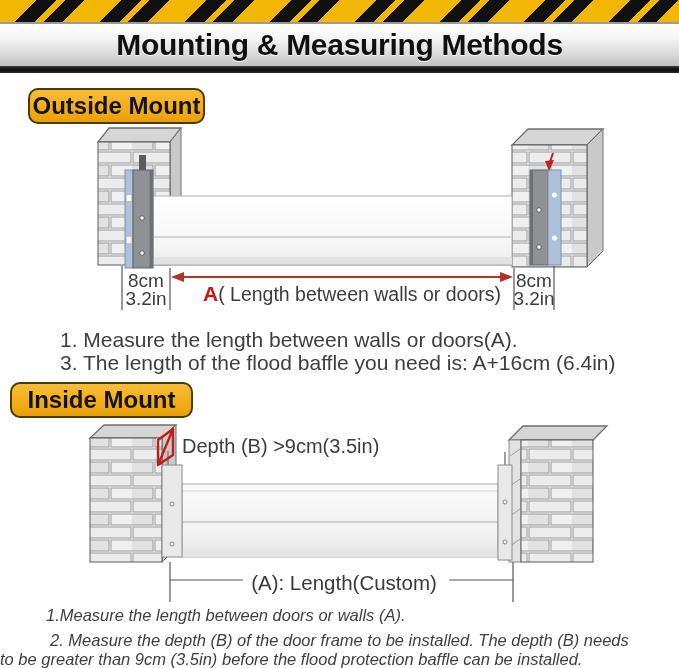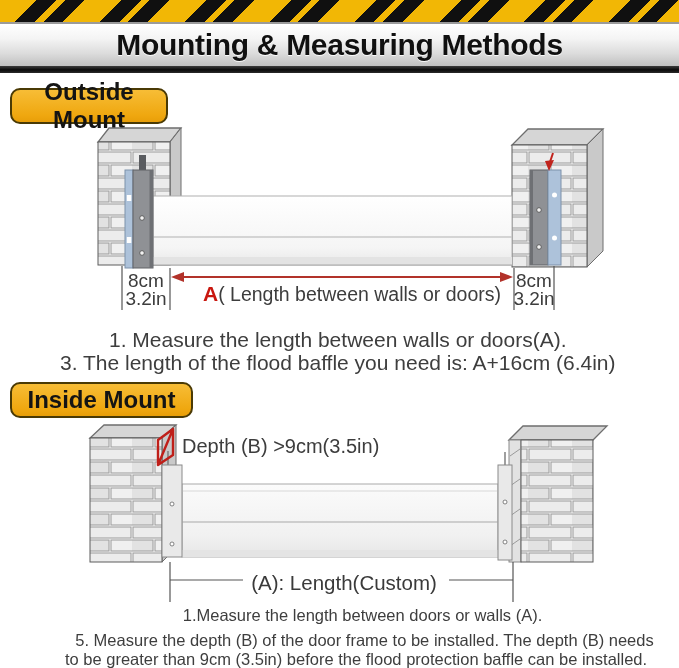--- a/index.html
+++ b/index.html
@@ -1,17 +1,17 @@
 <!DOCTYPE html>
 <html><head>
 <meta charset="utf-8">
 <style>
   html,body{margin:0;padding:0;background:#ffffff;}
   .page{position:relative;width:679px;height:668px;background:#fff;overflow:hidden;
-        font-family:"Liberation Sans",sans-serif;text-align:center;}
+        font-family:"Liberation Sans",sans-serif;}
 
   
   .hazard{position:absolute;top:0;left:0;width:679px;height:22px;
     background:repeating-linear-gradient(135deg,
       #F2B705 0 26px,#101010 26px 40px,#F2B705 40px 46px,#101010 46px 60px);
     border-bottom:2px solid #9a9a9a;}
 
   
   .titleband{position:absolute;top:24px;left:0;width:679px;height:42px;
     background:linear-gradient(180deg,#ffffff 0%,#f4f4f4 35%,#dcdcdc 70%,#c0c0c0 100%);
@@ -19,34 +19,34 @@
   .title{font-size:30px;font-weight:bold;color:#101010;letter-spacing:-0.3px;
     text-shadow:0 1px 0 rgba(255,255,255,.85);}
   .titleshadow{position:absolute;top:66px;left:0;width:679px;height:7px;
     background:linear-gradient(180deg,#3c3c3c 0%,#0b0b0b 55%,#2a2a2a 100%);}
 
   
   .badge{position:absolute;box-sizing:border-box;
     background:linear-gradient(180deg,#f7bd36 0%,#efa70f 80%,#e89e08 100%);
     border:2px solid #4a3a05;border-radius:10px;color:#141414;
     font-size:24px;font-weight:600;display:flex;align-items:center;justify-content:center;}
-  .badge-outside{left:10px;top:88px;width:158px;height:36px;}
+  .badge-outside{left:28px;top:88px;width:177px;height:36px;}
   .badge-inside{left:10px;top:382px;width:183px;height:36px;}
 
   .diagram{position:absolute;left:0;}
   #svg-outside{top:125px;}
   #svg-inside{top:422px;}
 
   
   .instr{position:absolute;color:#3e3e3e;font-size:21px;}
   .instr-outside{top:328px;left:60px;line-height:23px;}
-  .instr-bottom{top:606px;left:0;width:679px;font-size:16.5px;line-height:19px;}
+  .instr-bottom{top:606px;left:0;width:679px;font-size:16.5px;line-height:19px;font-style:italic;}
   .instr-bottom .l1{margin-left:46px;margin-bottom:6px;}
   .instr-bottom .l2{margin-left:50px;}
-  .instr-bottom .l3{margin-left:33px;}
+  .instr-bottom .l3{}
 
   
   text{font-family:"Liberation Sans",sans-serif;stroke:none;}
   .mcm{font-size:19px;fill:#3d3d3d;}
   .span-rest{font-size:19.5px;fill:#3d3d3d;}
   .span-a{font-size:21px;font-weight:bold;fill:#c9170f;}
   .depth{font-size:20px;fill:#3d3d3d;}
   .len{font-size:20.5px;fill:#3a3a3a;}
 </style>
 </head>
@@ -206,17 +206,17 @@
       <line x1="170" y1="140" x2="170" y2="180"></line>
       <line x1="513" y1="140" x2="513" y2="180"></line>
       <line x1="170" y1="158" x2="243" y2="158"></line>
       <line x1="449" y1="158" x2="513" y2="158"></line>
       <text class="len" x="344" y="168" text-anchor="middle">(A): Length(Custom)</text>
     </g>
   </svg>
 
   <div class="instr instr-bottom">
     <div class="l1">1.Measure the length between doors or walls (A).</div>
-    <div class="l2">5. Measure the depth (B) of the door frame to be installed. The depth (B) needs</div>
+    <div class="l2">2. Measure the depth (B) of the door frame to be installed. The depth (B) needs</div>
     <div class="l3">to be greater than 9cm (3.5in) before the flood protection baffle can be installed.</div>
   </div>
 
 </div>
 
 </body></html>

